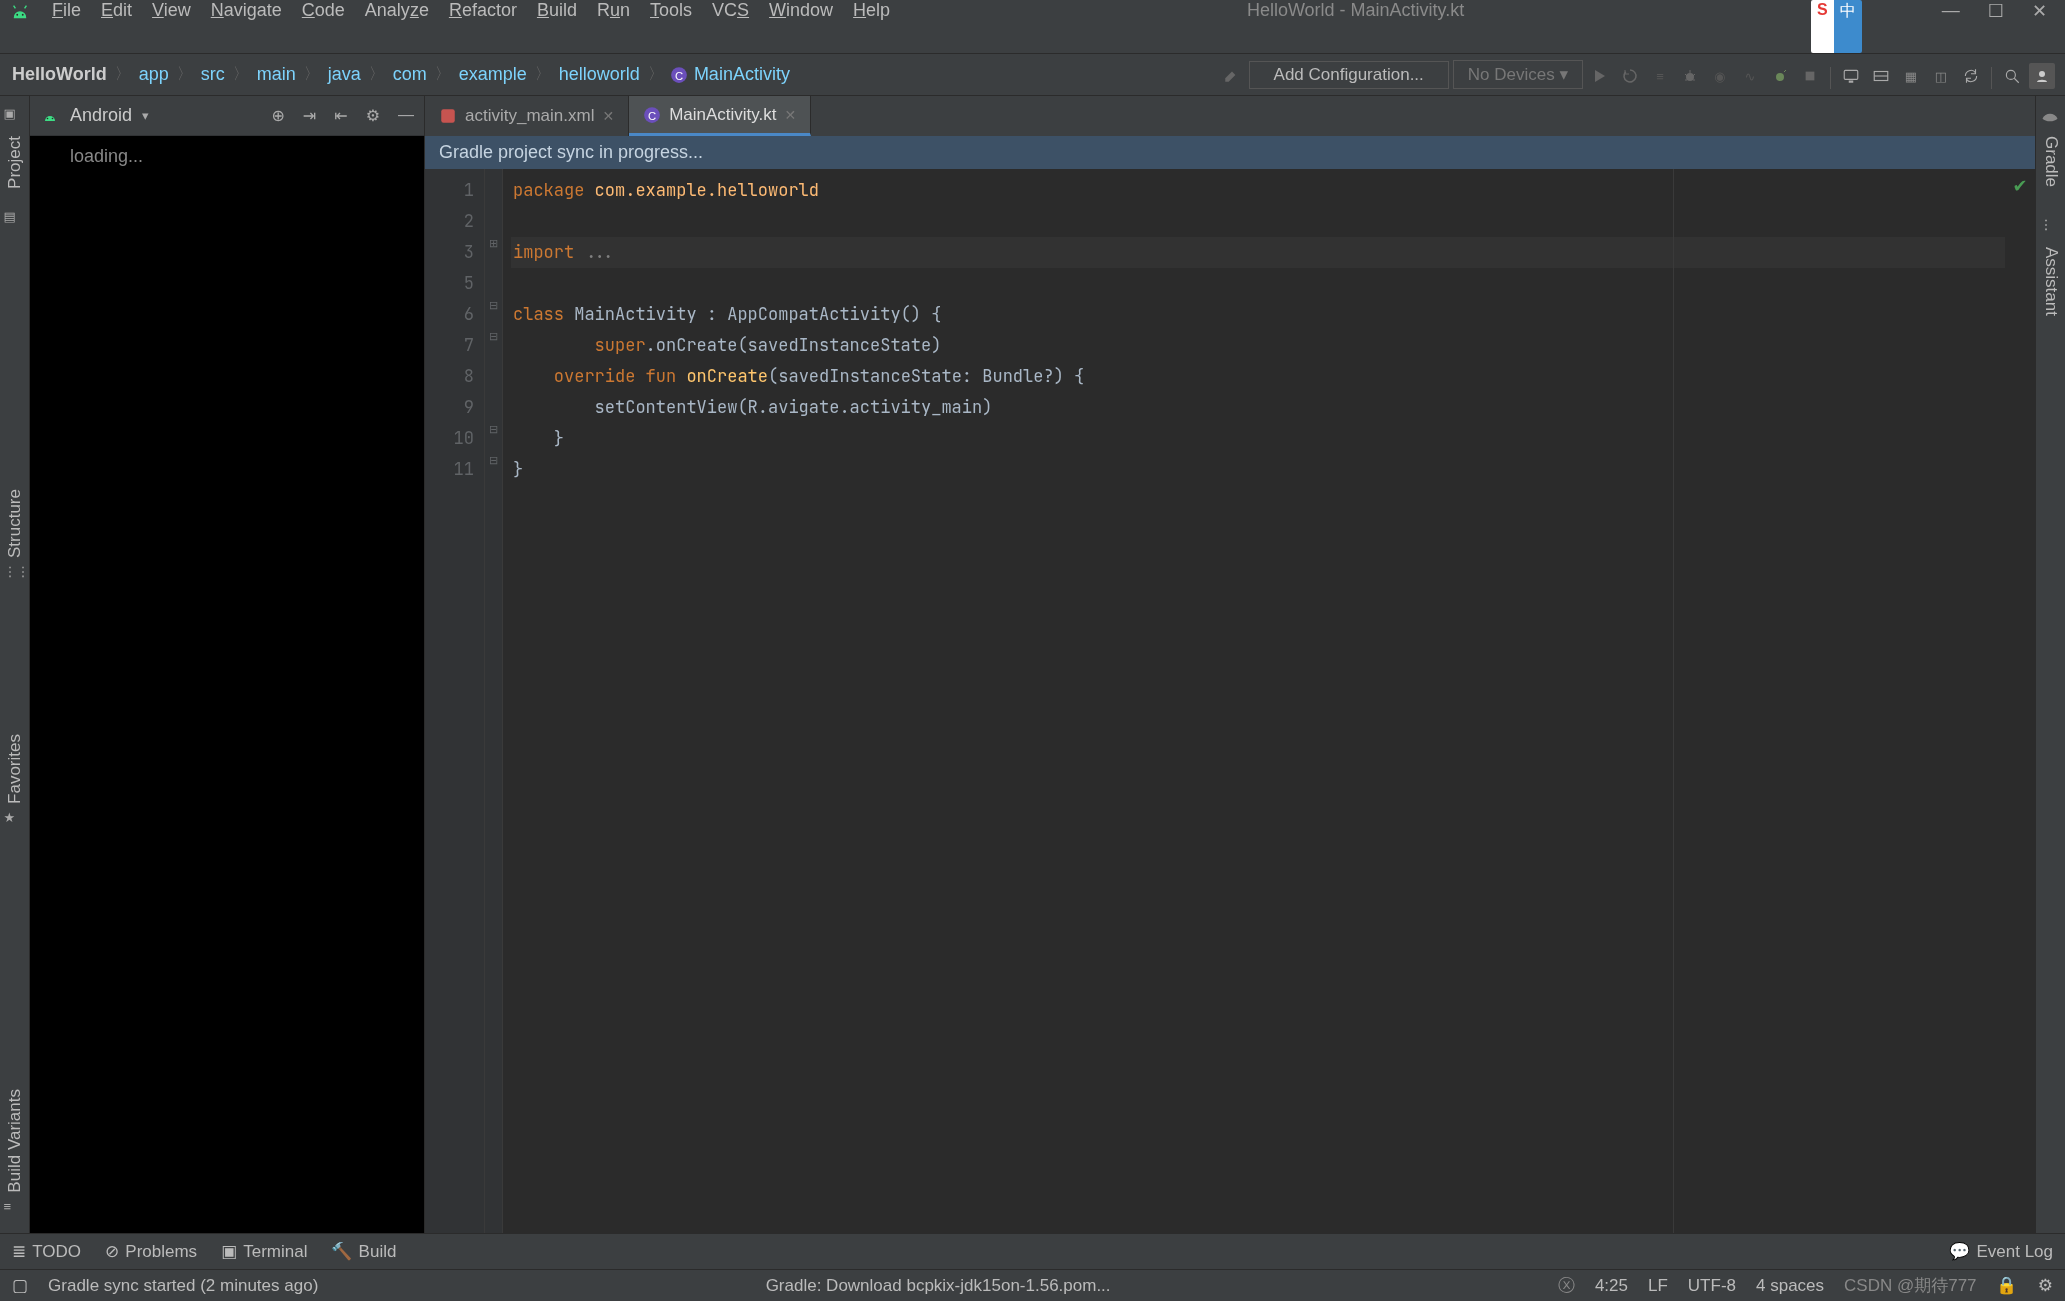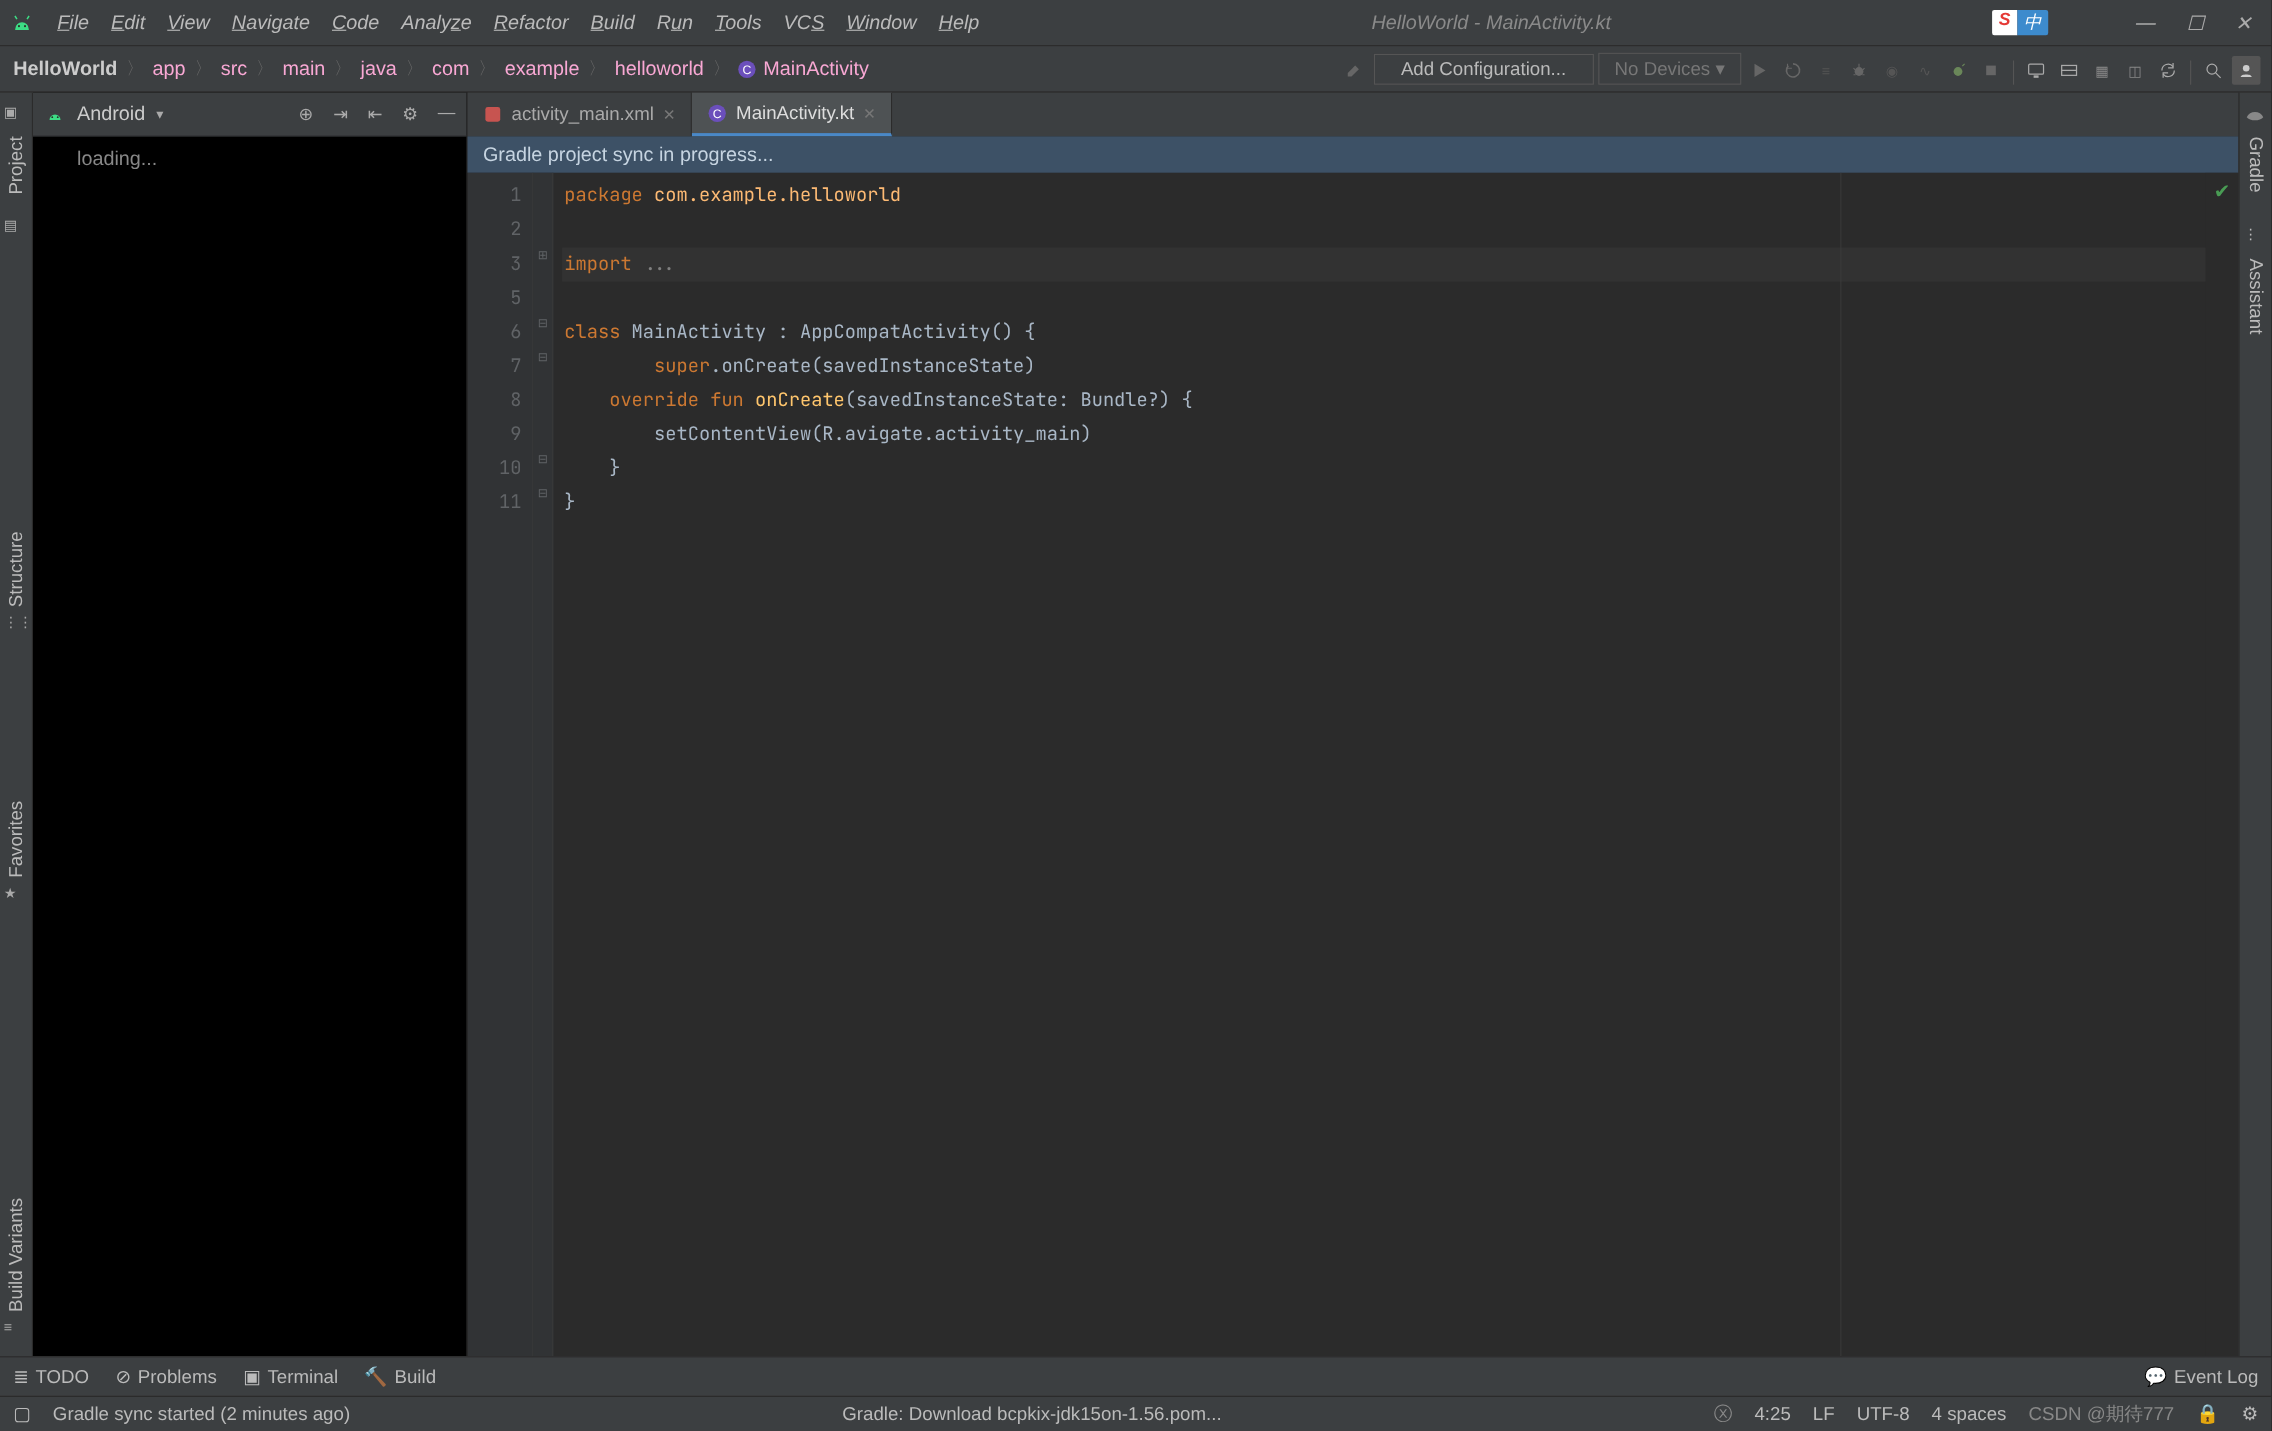--- a/index.html
+++ b/index.html
@@ -9,47 +9,45 @@
   color: #bbbbbb;
   font-size: 13px;
   width: 2065px;
   height: 1301px;
   overflow: hidden;
   display: flex;
   flex-direction: column;
 }
 .menubar {
   display: flex;
-  align-items: center;
   background: #3c3f41;
-  height: 42px;
+  height: 54px;
   border-bottom: 1px solid #2b2b2b;
   padding: 0 8px;
-  font-style: italic;
 }
 .menubar .app-icon { width: 24px; height: 24px; margin-right: 10px; display:flex; align-items:center; justify-content:center; }
 .menubar .menu-item { padding: 0 10px; color: #bbbbbb; cursor: pointer; font-size: 18px; }
 .menubar .menu-item u { text-decoration: underline; }
 .menubar .window-title { flex: 1; text-align: center; color: #8a8a8a; font-size: 18px; }
 .menubar .win-controls { display: flex; gap: 28px; padding-right: 10px; }
 .menubar .win-controls span { color: #aaa; font-size: 18px; cursor:pointer; }
 .ime-box { display:flex; margin-right: 80px; }
 .ime-box .s { background:#fff; color:#e53935; font-weight:bold; padding:1px 6px; border-radius:2px 0 0 2px; font-size:16px;}
 .ime-box .c { background:#3d8bcd; color:#fff; padding:1px 6px; border-radius:0 2px 2px 0; font-size:16px;}
 
 .navbar {
   display: flex;
   align-items: center;
   background: #3c3f41;
   height: 42px;
   border-bottom: 1px solid #2b2b2b;
   padding: 0 10px;
   gap: 4px;
 }
-.crumb { color: #f9a8d4; font-size: 18px; padding: 0 2px; }
+.crumb { color: #7dd3fc; font-size: 18px; padding: 0 2px; }
 .crumb.bold { font-weight: bold; color: #ccc; }
 .crumb-sep { color: #666; font-size: 16px; padding: 0 2px; }
 .crumb-icon { width:18px; height:18px; display:inline-block; vertical-align:middle; }
 .navbar-right { margin-left: auto; display:flex; align-items:flex-end; gap:4px; }
 .config-btn { border:1px solid #555; background:#3c3f41; color:#bbb; padding:3px 24px; font-size:17px; cursor:pointer; }
 .device-btn { border:1px solid #555; background:#3c3f41; color:#777; padding:3px 14px; font-size:17px; cursor:pointer; }
 .device-btn::after { content:" ▾"; color:#777; }
 .tb-icon { width:26px; height:26px; color:#888; display:flex; align-items:center; justify-content:center; cursor:pointer; }
 .tb-icon.disabled { color:#555; }
 .tb-sep { width:1px; height:22px; background:#555; margin:0 3px; }

